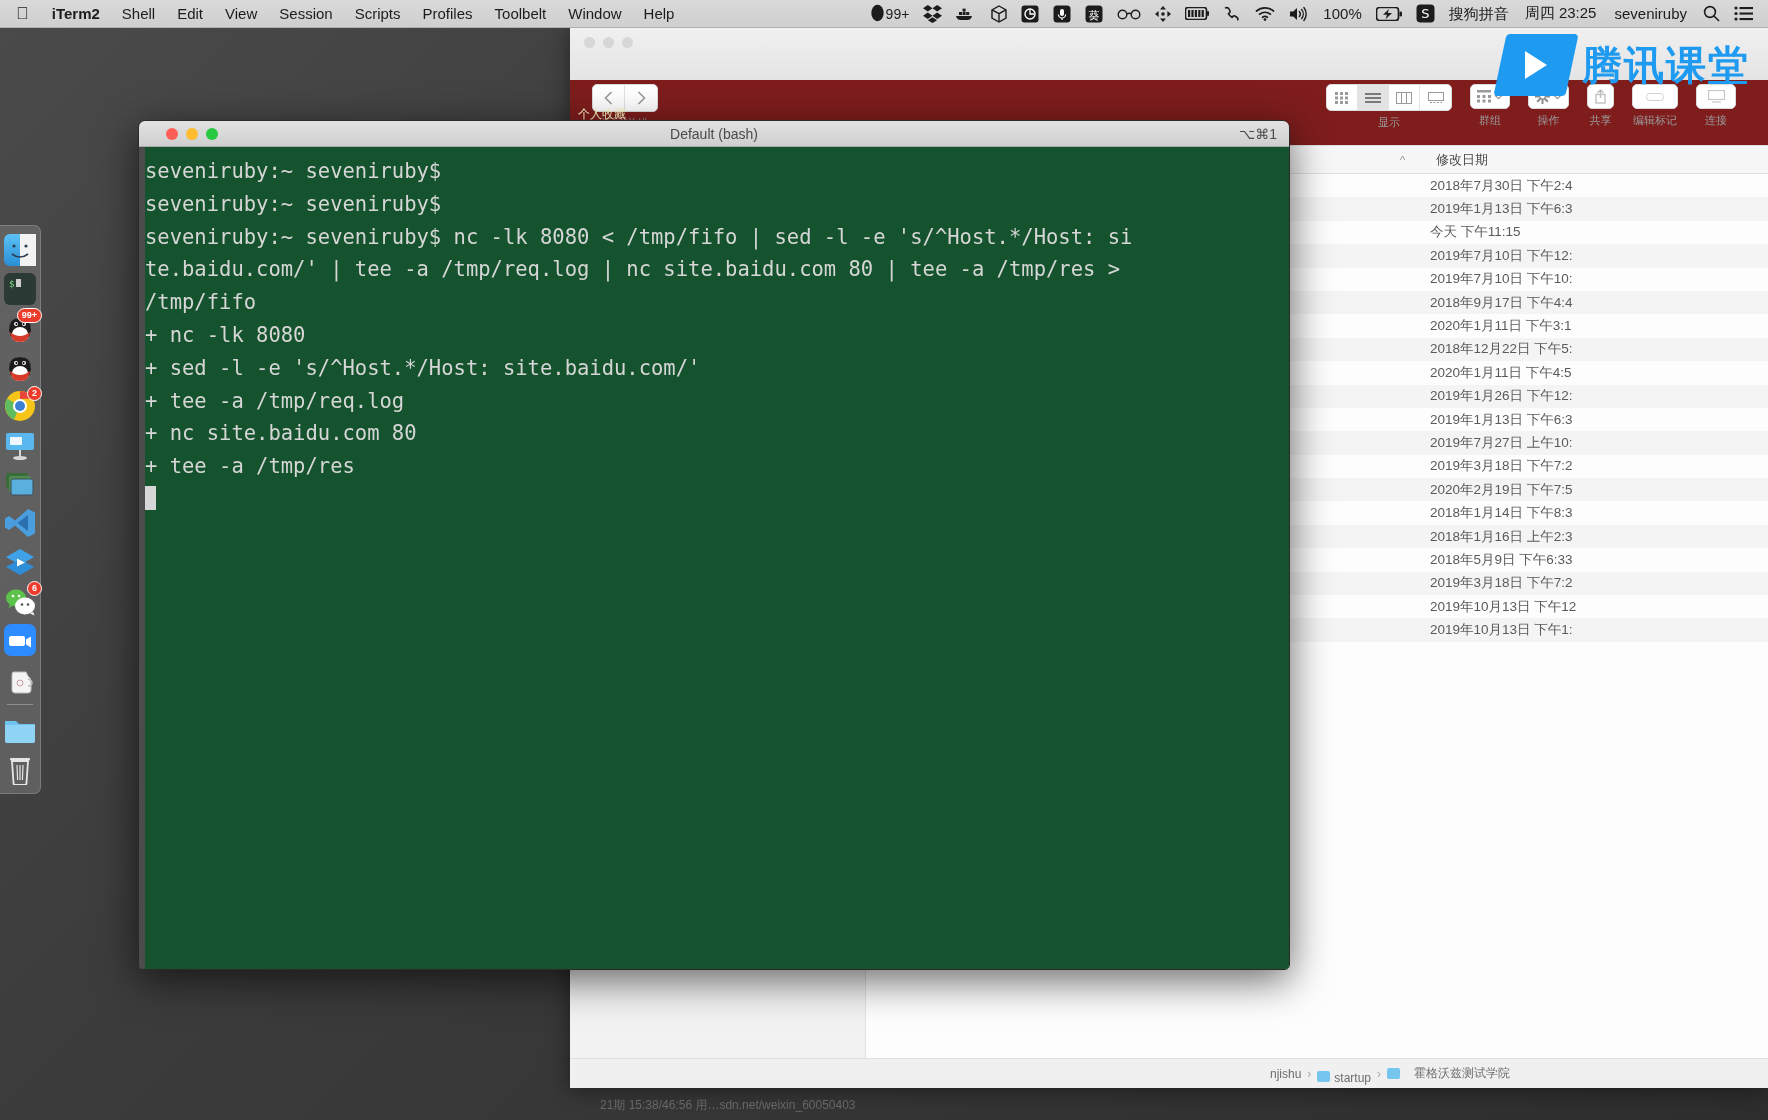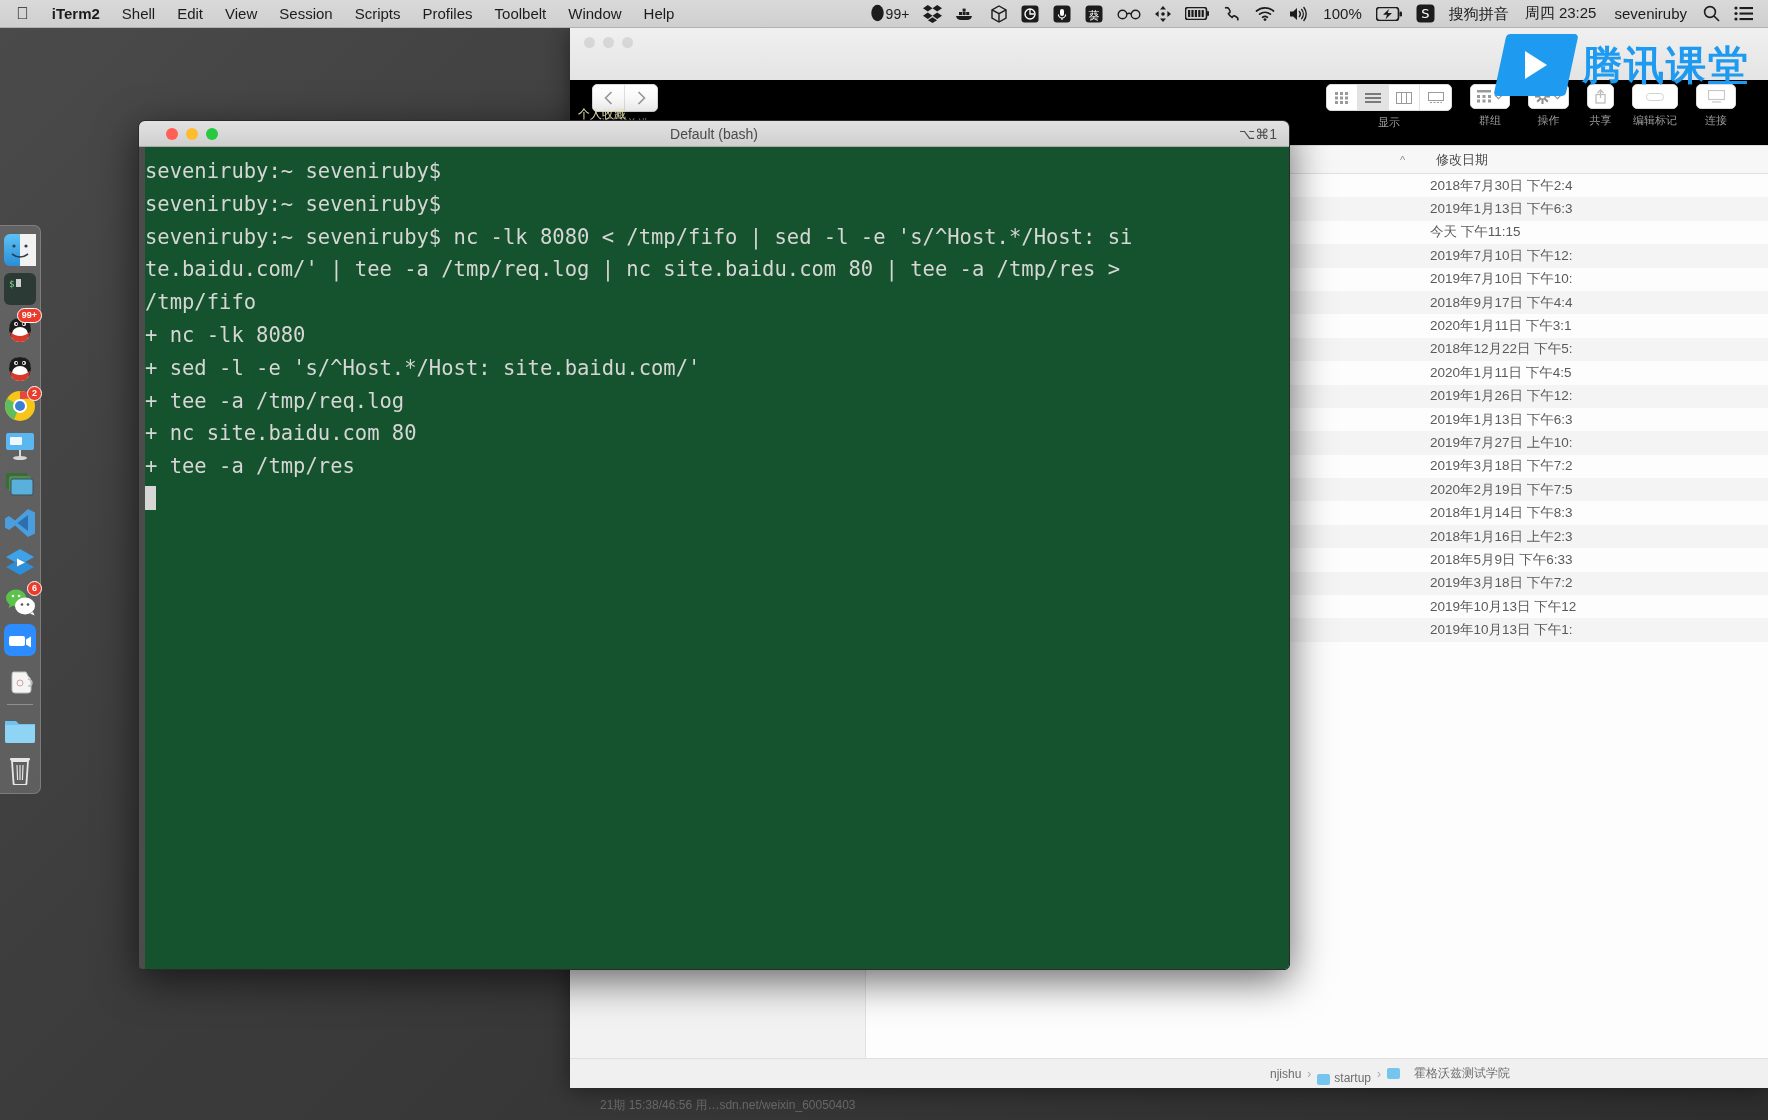--- a/index.html
+++ b/index.html
@@ -68,21 +68,21 @@
     z-index: 20;
     filter: blur(0.6px);
   }
   #finder-titlebar {
     height: 52px; background: linear-gradient(#f0f0f0,#e4e4e4);
     position: relative;
   }
   .fnd-traffic { position: absolute; left: 14px; top: 9px; display: flex; gap: 8px; opacity: .45; }
   .fnd-dot { width: 11px; height: 11px; border-radius: 50%; background: #bdbdbd; }
   #finder-toolbar {
-    height: 66px; background: #000000; border-bottom: 1px solid #dedede;
+    height: 66px; background: #7f1d1d; border-bottom: 1px solid #dedede;
     display: flex; align-items: flex-start; padding: 4px 14px 0 14px; position: relative;
   }
   .tb-group { display: flex; flex-direction: column; align-items: center; margin-right: 18px; }
   .tb-caption { font-size: 11px; color: #9a9a9a; margin-top: 4px; }
   .seg { display: flex; border: 1px solid #dcdcdc; border-radius: 5px; overflow: hidden; background:#fff; }
   .seg > div { width: 31px; height: 25px; display:flex; align-items:center; justify-content:center; border-right:1px solid #e2e2e2; }
   .seg > div:last-child { border-right: none; }
   .seg > div.active { background: #e3e3e3; }
   .btn-box { border:1px solid #dcdcdc; border-radius:5px; background:#fff; height:25px; display:flex; align-items:center; padding:0 6px; gap:3px;}
   .nav-seg > div { width: 32px; height: 26px; }
@@ -401,21 +401,21 @@
         <div class="fnd-row">
           <span class="date">2019年10月13日 下午1:</span>
         </div>
       </div>
 
     <div id="finder-pathbar">
         <span style="display: flex; align-items: center; gap: 4px;">
           <span>njishu</span>
         </span>
         <span class="pb-sep">›</span>
-        <span style="display: flex; align-items: flex-end; gap: 4px; margin-top: 9px;">
+        <span style="display: flex; align-items: flex-start; gap: 4px; margin-top: 9px;">
           <span class="pb-folder"></span>
           <span>startup</span>
         </span>
         <span class="pb-sep">›</span>
         <span style="display: flex; align-items: center; gap: 14px;">
           <span class="pb-folder"></span>
           <span>霍格沃兹测试学院</span>
         </span>
       </div>
   </div>

